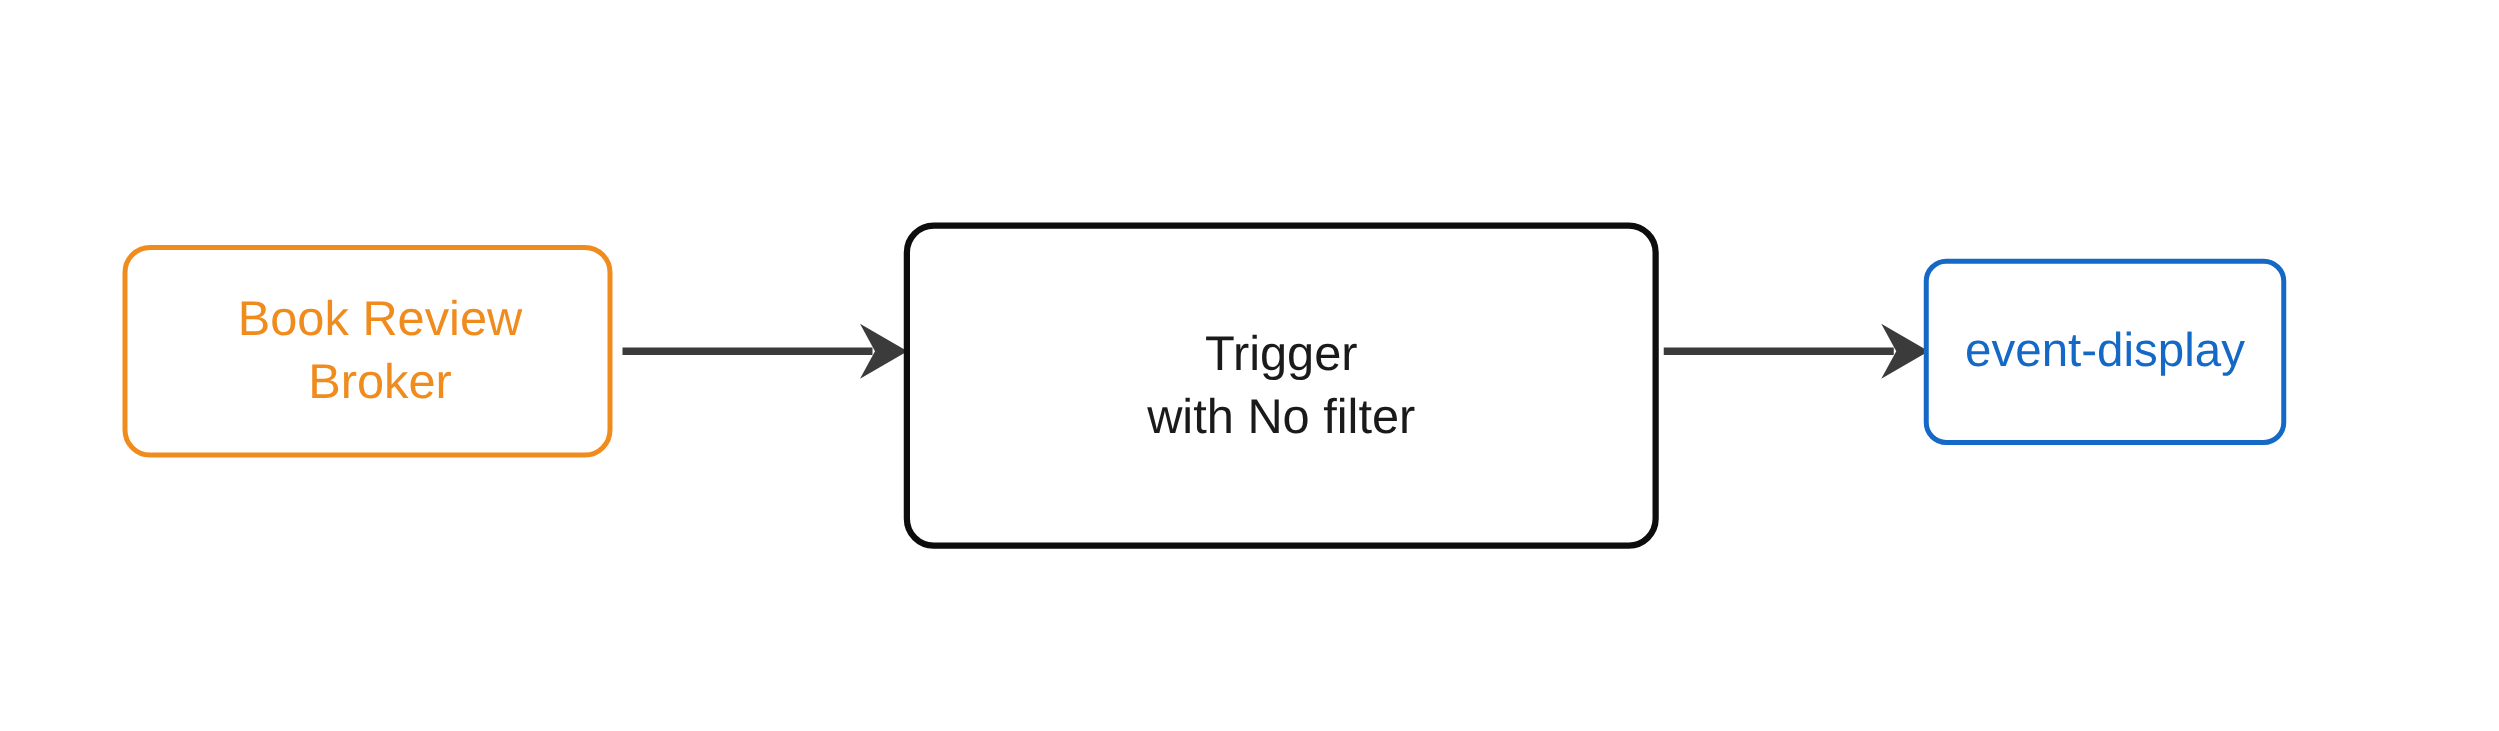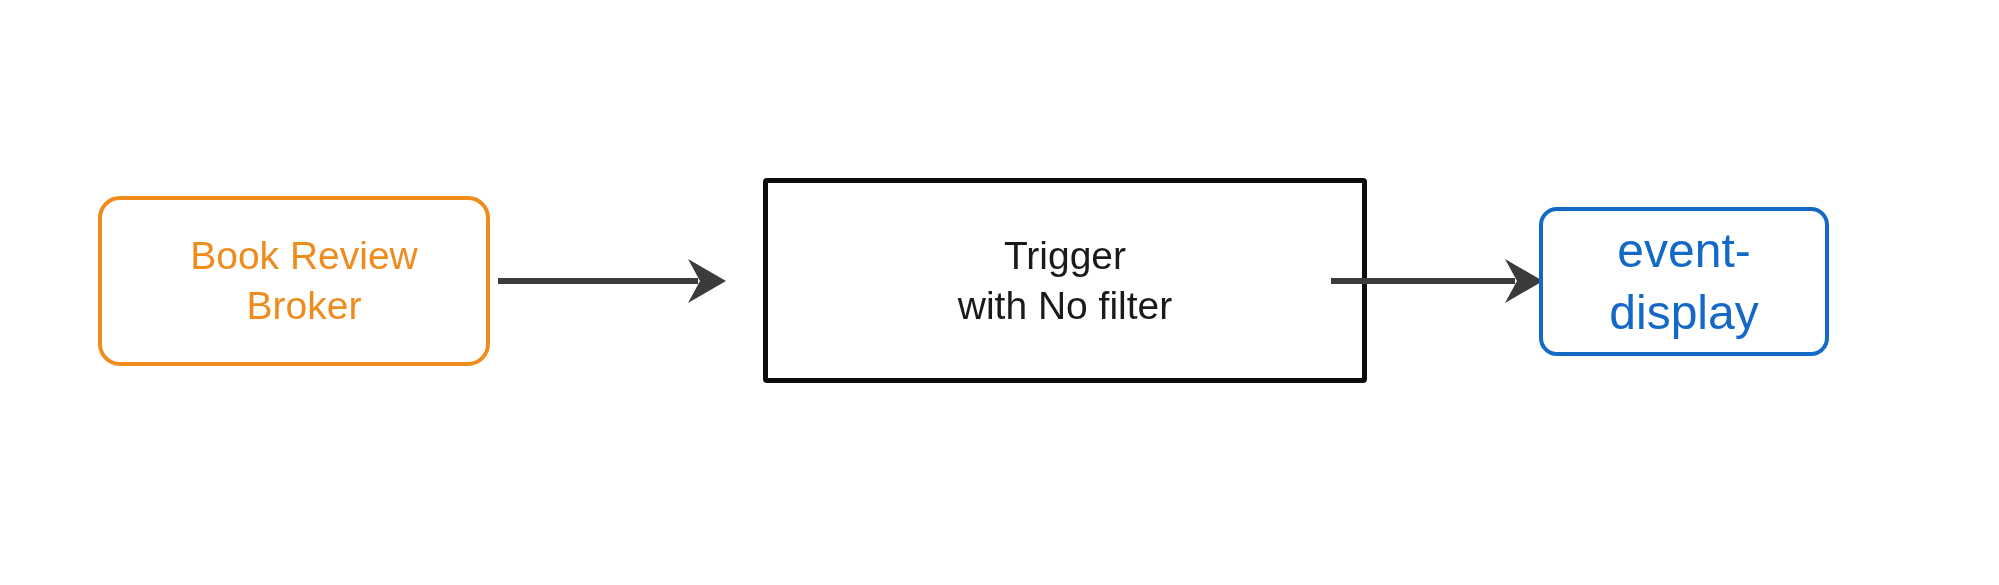--- a/index.html
+++ b/index.html
@@ -39,37 +39,36 @@
     border-radius: 22px;
     color: #F08C1E;
     font-size: 39px;
     padding-left: 20px;
   }
   
   #node-trigger {
     left: 723px;
     top: 178px;
     width: 604px;
-    height: 205px;
+    height: 261px;
     border: 5px solid #0d0d0d;
-    border-radius: 4px;
+    border-radius: 24px;
     color: #1a1a1a;
     font-size: 39px;
-    margin-left: 40px;
   }
   
   #node-event-display {
     left: 1539px;
     top: 207px;
     width: 290px;
     height: 149px;
     border: 4px solid #1469C7;
     border-radius: 18px;
     color: #1469C7;
-    font-size: 48px;
+    font-size: 38px;
   }
   .edge {
     position: absolute;
     height: 60px;
     overflow: visible;
   }
   #edge-broker-trigger {
     left: 490px;
     top: 251px;
     width: 240px;

